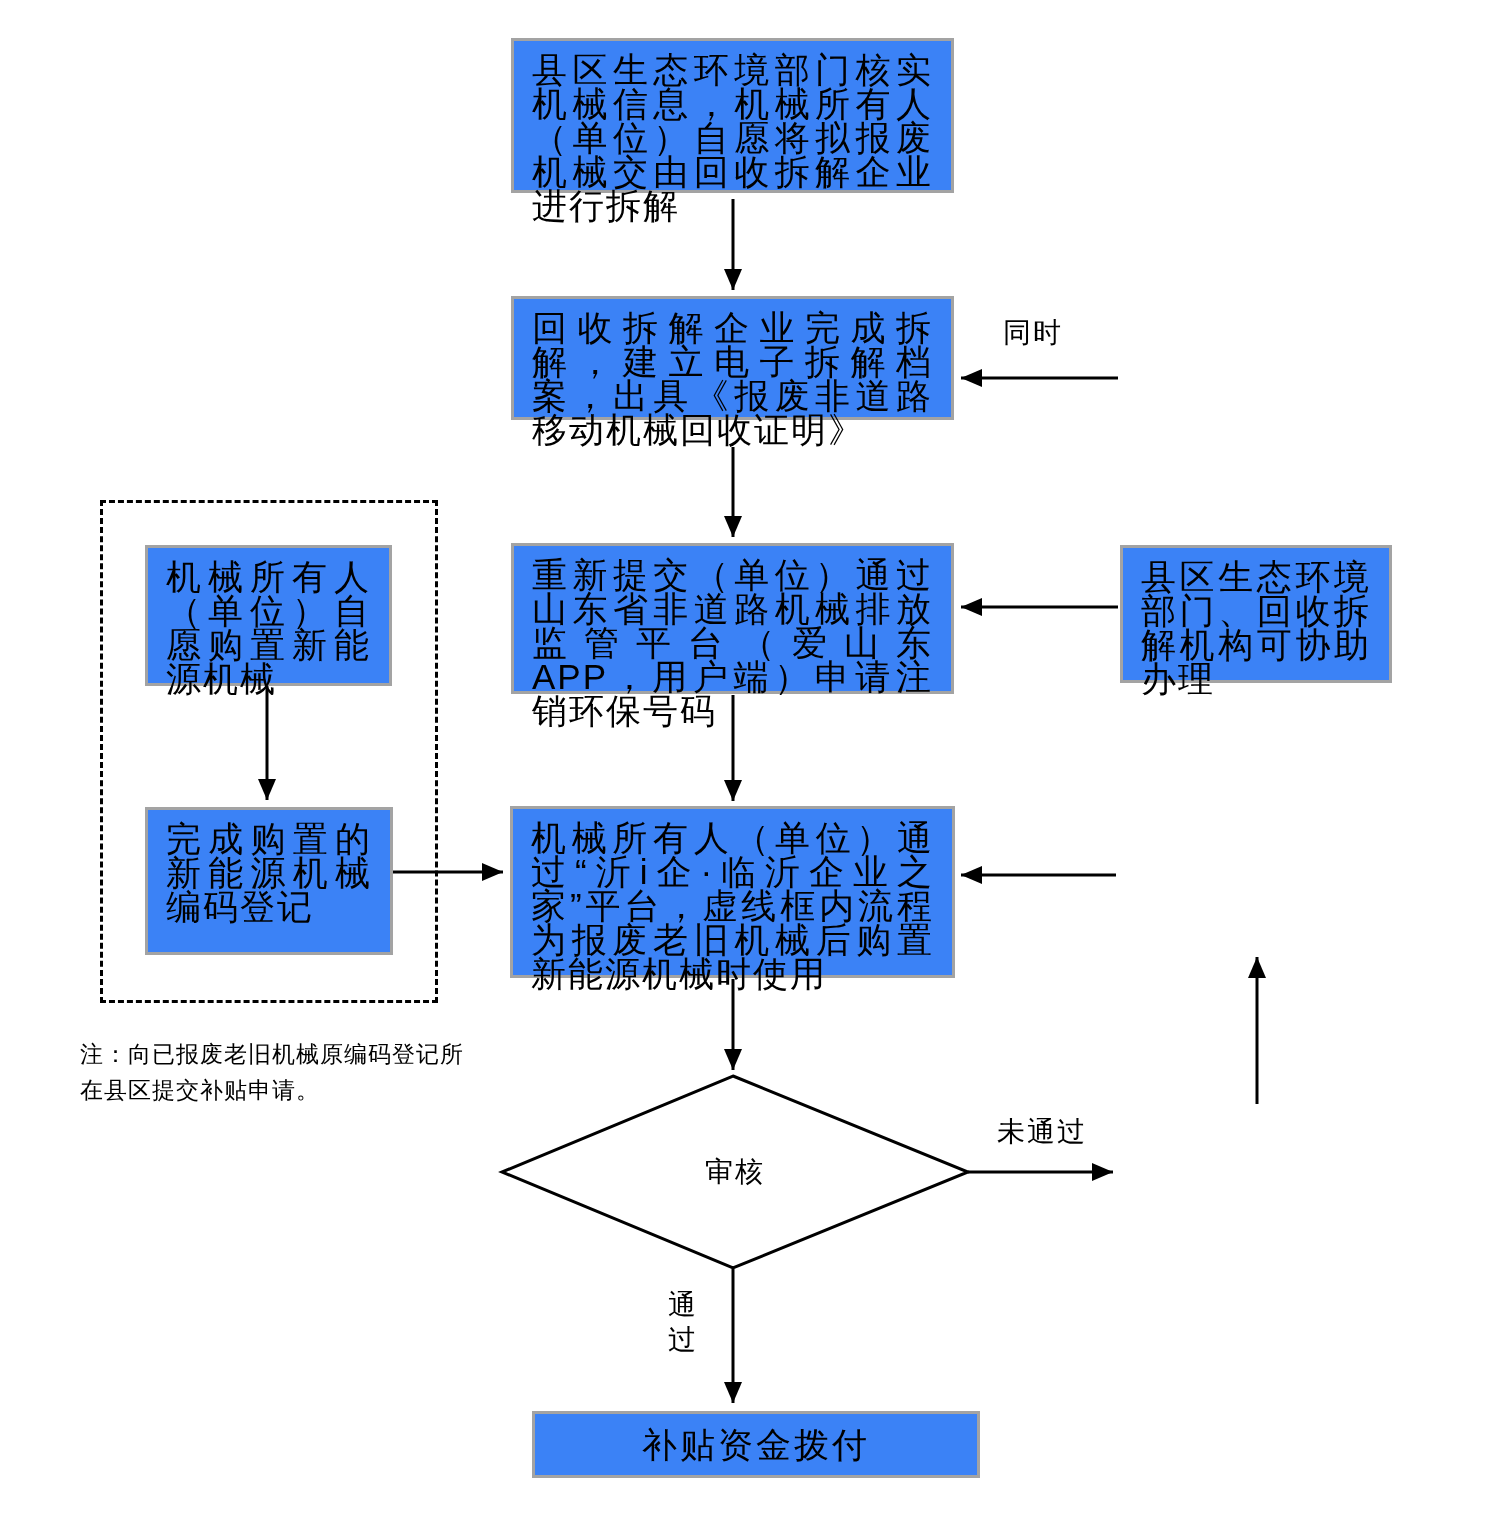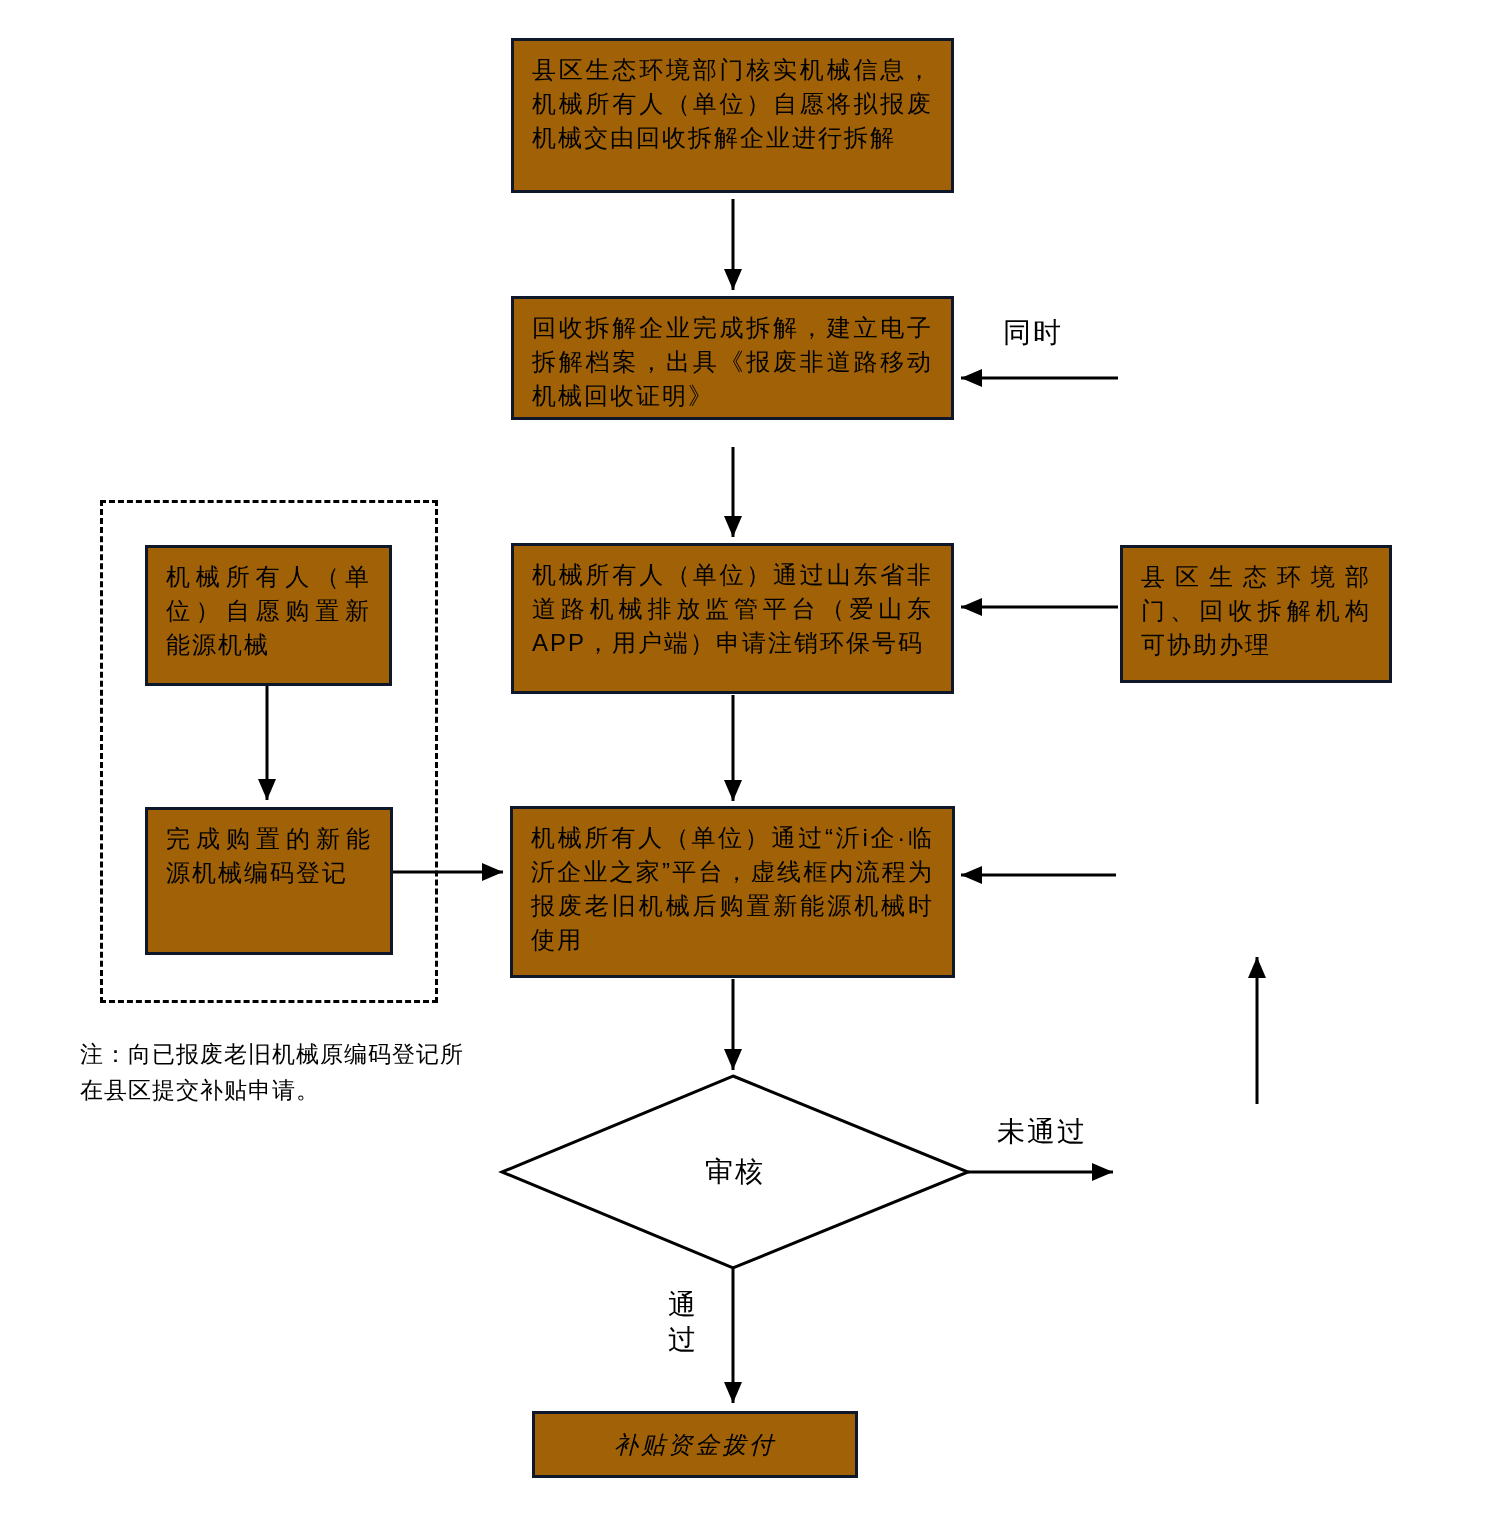--- a/index.html
+++ b/index.html
@@ -19,24 +19,24 @@
   #connectors {
     position: absolute;
     left: 0;
     top: 0;
     width: 1489px;
     height: 1524px;
   }
   .box {
     position: absolute;
     box-sizing: border-box;
-    border: 3px solid #0f172a;
-    background: #a16207;
+    border: 3px solid #a3a3a3;
+    background: #3b82f6;
     padding: 12px 18px;
-    font-size: 24px;
+    font-size: 35px;
     line-height: 34px;
     letter-spacing: 2px;
     text-align: justify;
     text-justify: inter-ideograph;
   }
   .dashed-frame {
     position: absolute;
     box-sizing: border-box;
     border: 3px dashed #000000;
     background: transparent;
@@ -111,25 +111,25 @@
 
     <polygon points="733,1076 968,1172 733,1268 502,1172" fill="#ffffff" stroke="#000000" stroke-width="3"></polygon>
   </svg>
 
   <div class="dashed-frame" style="left:100px; top:500px; width:338px; height:503px;"></div>
 
   <div class="box" style="left:511px; top:38px; width:443px; height:155px;">县区生态环境部门核实机械信息，机械所有人（单位）自愿将拟报废机械交由回收拆解企业进行拆解</div>
 
   <div class="box" style="left:511px; top:296px; width:443px; height:124px;">回收拆解企业完成拆解，建立电子拆解档案，出具《报废非道路移动机械回收证明》</div>
 
-  <div class="box" style="left:511px; top:543px; width:443px; height:151px;">机械所有人（单位）通过山东省非道路机械排放监管平台（爱山东APP，用户端）申请注销环保号码</div>
+  <div class="box" style="left:511px; top:543px; width:443px; height:151px;">重新提交（单位）通过山东省非道路机械排放监管平台（爱山东APP，用户端）申请注销环保号码</div>
 
   <div class="box" style="left:510px; top:806px; width:445px; height:172px;">机械所有人（单位）通过“沂i企·临沂企业之家”平台，虚线框内流程为报废老旧机械后购置新能源机械时使用</div>
 
-  <div class="box center-box" style="left:532px; top:1411px; width:326px; height:67px; letter-spacing:3px;font-style:italic;">补贴资金拨付</div>
+  <div class="box center-box" style="left:532px; top:1411px; width:448px; height:67px; letter-spacing:3px;">补贴资金拨付</div>
 
 
   <div class="box" style="left:1120px; top:545px; width:272px; height:138px;">县区生态环境部门、回收拆解机构可协助办理</div>
 
 
 
   <div class="box" style="left:145px; top:545px; width:247px; height:141px;">机械所有人（单位）自愿购置新能源机械</div>
 
   <div class="box" style="left:145px; top:807px; width:248px; height:148px;">完成购置的新能源机械编码登记</div>
 

